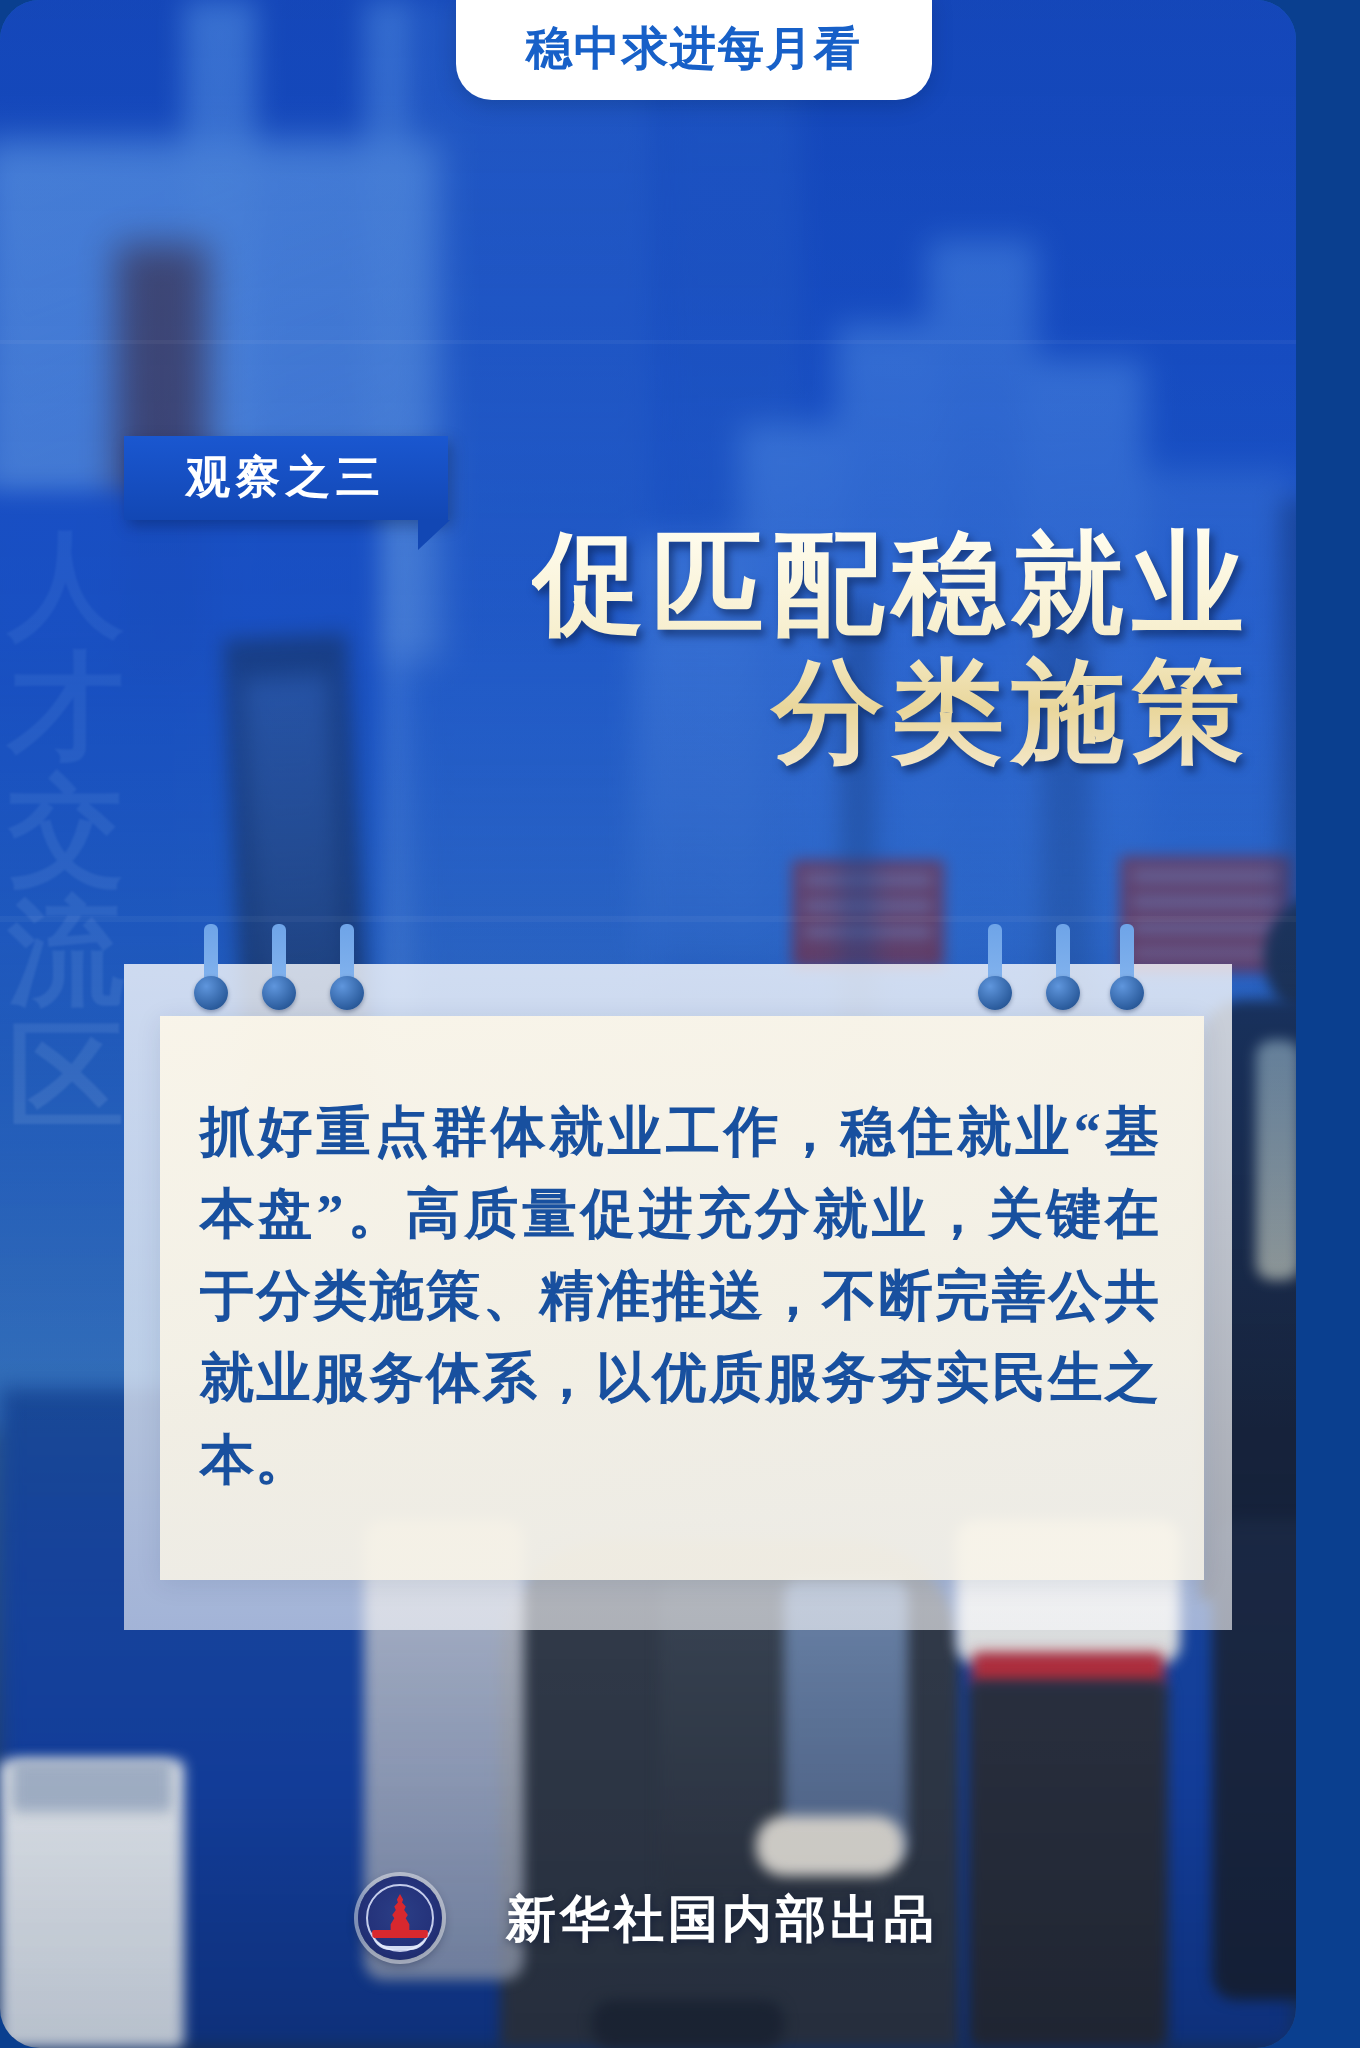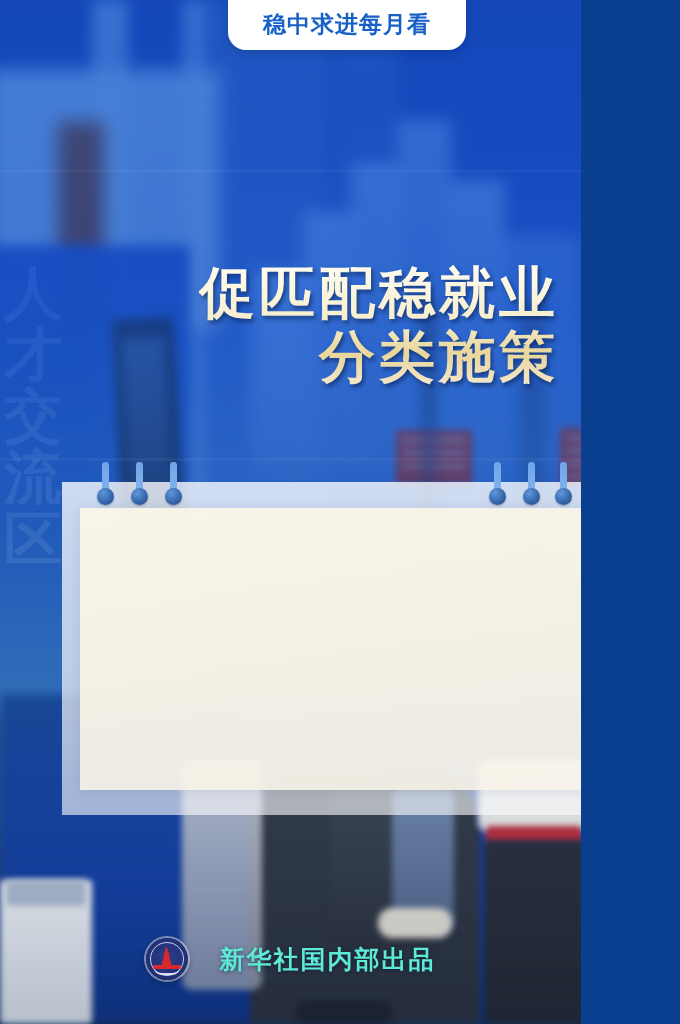--- a/index.html
+++ b/index.html
@@ -3,24 +3,25 @@
 <meta charset="utf-8">
 <title>稳中求进每月看</title>
 <style>
   html,body{margin:0;padding:0;background:#0a3f8f;}
   body{
     font-family:"Liberation Serif","DejaVu Serif",serif;
     -webkit-font-smoothing:antialiased;
   }
   #poster{
     position:relative;
-    width:581px;
+    width:648px;
     height:1024px;
     overflow:hidden;
     background:#1b63c8;
+    border-radius:20px;
   }
 
   
   .bg-layer{position:absolute;inset:0;overflow:hidden;}
 
   
   .bg-base{
     position:absolute;inset:0;
     background:
       linear-gradient(180deg,#1358c4 0%,#1b63cf 16%,#2f79d8 34%,#3f7fcf 48%,#38699f 63%,#2d5a8e 74%,#23436e 86%,#1a3354 100%);
@@ -230,21 +231,21 @@
   .logo .base{
     position:absolute;left:7px;bottom:11px;width:28px;height:4px;background:#d8282e;border-radius:1px;
   }
   .logo .arc{
     position:absolute;left:7px;bottom:5px;width:28px;height:7px;
     border-bottom:2px solid rgba(232,238,255,.9);
     border-radius:0 0 14px 14px;
   }
   .footer-text{
     font-family:"Liberation Sans","DejaVu Sans",sans-serif;
-    font-size:25px;font-weight:700;color:#5eead4;letter-spacing:2px;
+    font-size:25px;font-weight:700;color:#ffffff;letter-spacing:2px;
     text-shadow:0 1px 4px rgba(0,14,50,.55);
     white-space:nowrap;
     margin-left:20px;
   }
 </style>
 </head>
 <body>
 
 <div id="poster">
 
@@ -318,20 +319,23 @@
     <div class="bg-wash"></div>
     <div class="bg-wash2"></div>
     <div class="band" style="top:170px;height:2px;"></div>
     <div class="band" style="top:458px;height:3px;"></div>
   </div>
 
   <div class="pill">
     <span class="pill-text">稳中求进每月看</span>
   </div>
 
+  <div class="ribbon">
+    <span class="ribbon-text">观察之三</span>
+  </div>
 
   <div class="title">
     <span class="ln">促匹配稳就业</span>
     <span class="ln">分类施策</span>
   </div>
 
   <div class="card-outer"></div>
   <div class="card-inner"></div>
 
   <div class="rings">
@@ -354,20 +358,21 @@
     <div class="ring" style="left:526px;top:462px;">
         <div class="bar"></div>
         <div class="cap"></div>
       </div>
     <div class="ring" style="left:558px;top:462px;">
         <div class="bar"></div>
         <div class="cap"></div>
       </div>
   </div>
 
+  <div class="body-text">抓好重点群体就业工作，稳住就业“基本盘”。高质量促进充分就业，关键在于分类施策、精准推送，不断完善公共就业服务体系，以优质服务夯实民生之本。</div>
 
   <div class="footer">
     <span class="logo">
       <span class="ringline"></span>
       <span class="pagoda"></span>
       <span class="base"></span>
       <span class="arc"></span>
     </span>
     <span class="footer-text">新华社国内部出品</span>
   </div>

